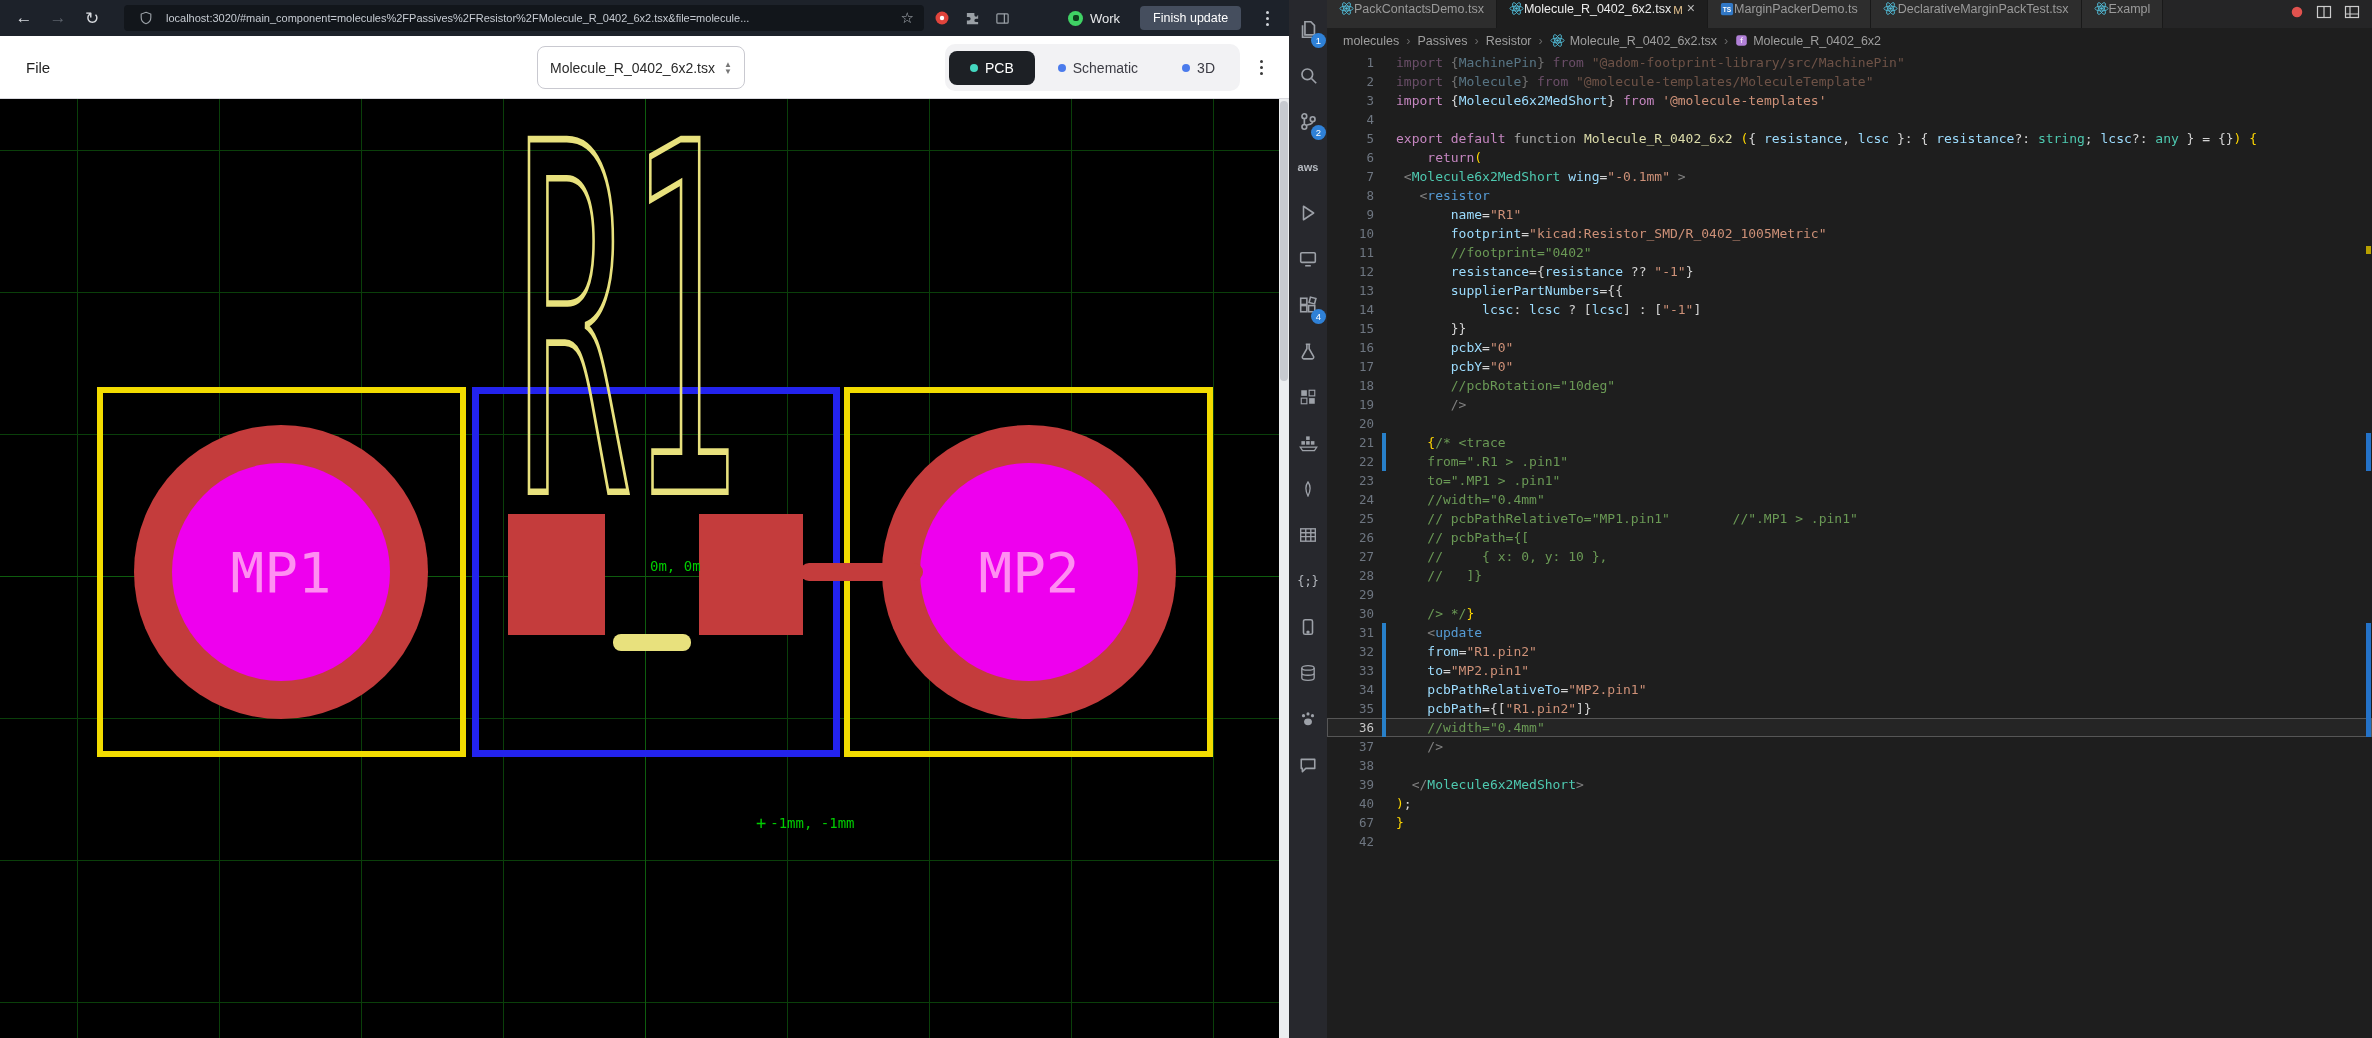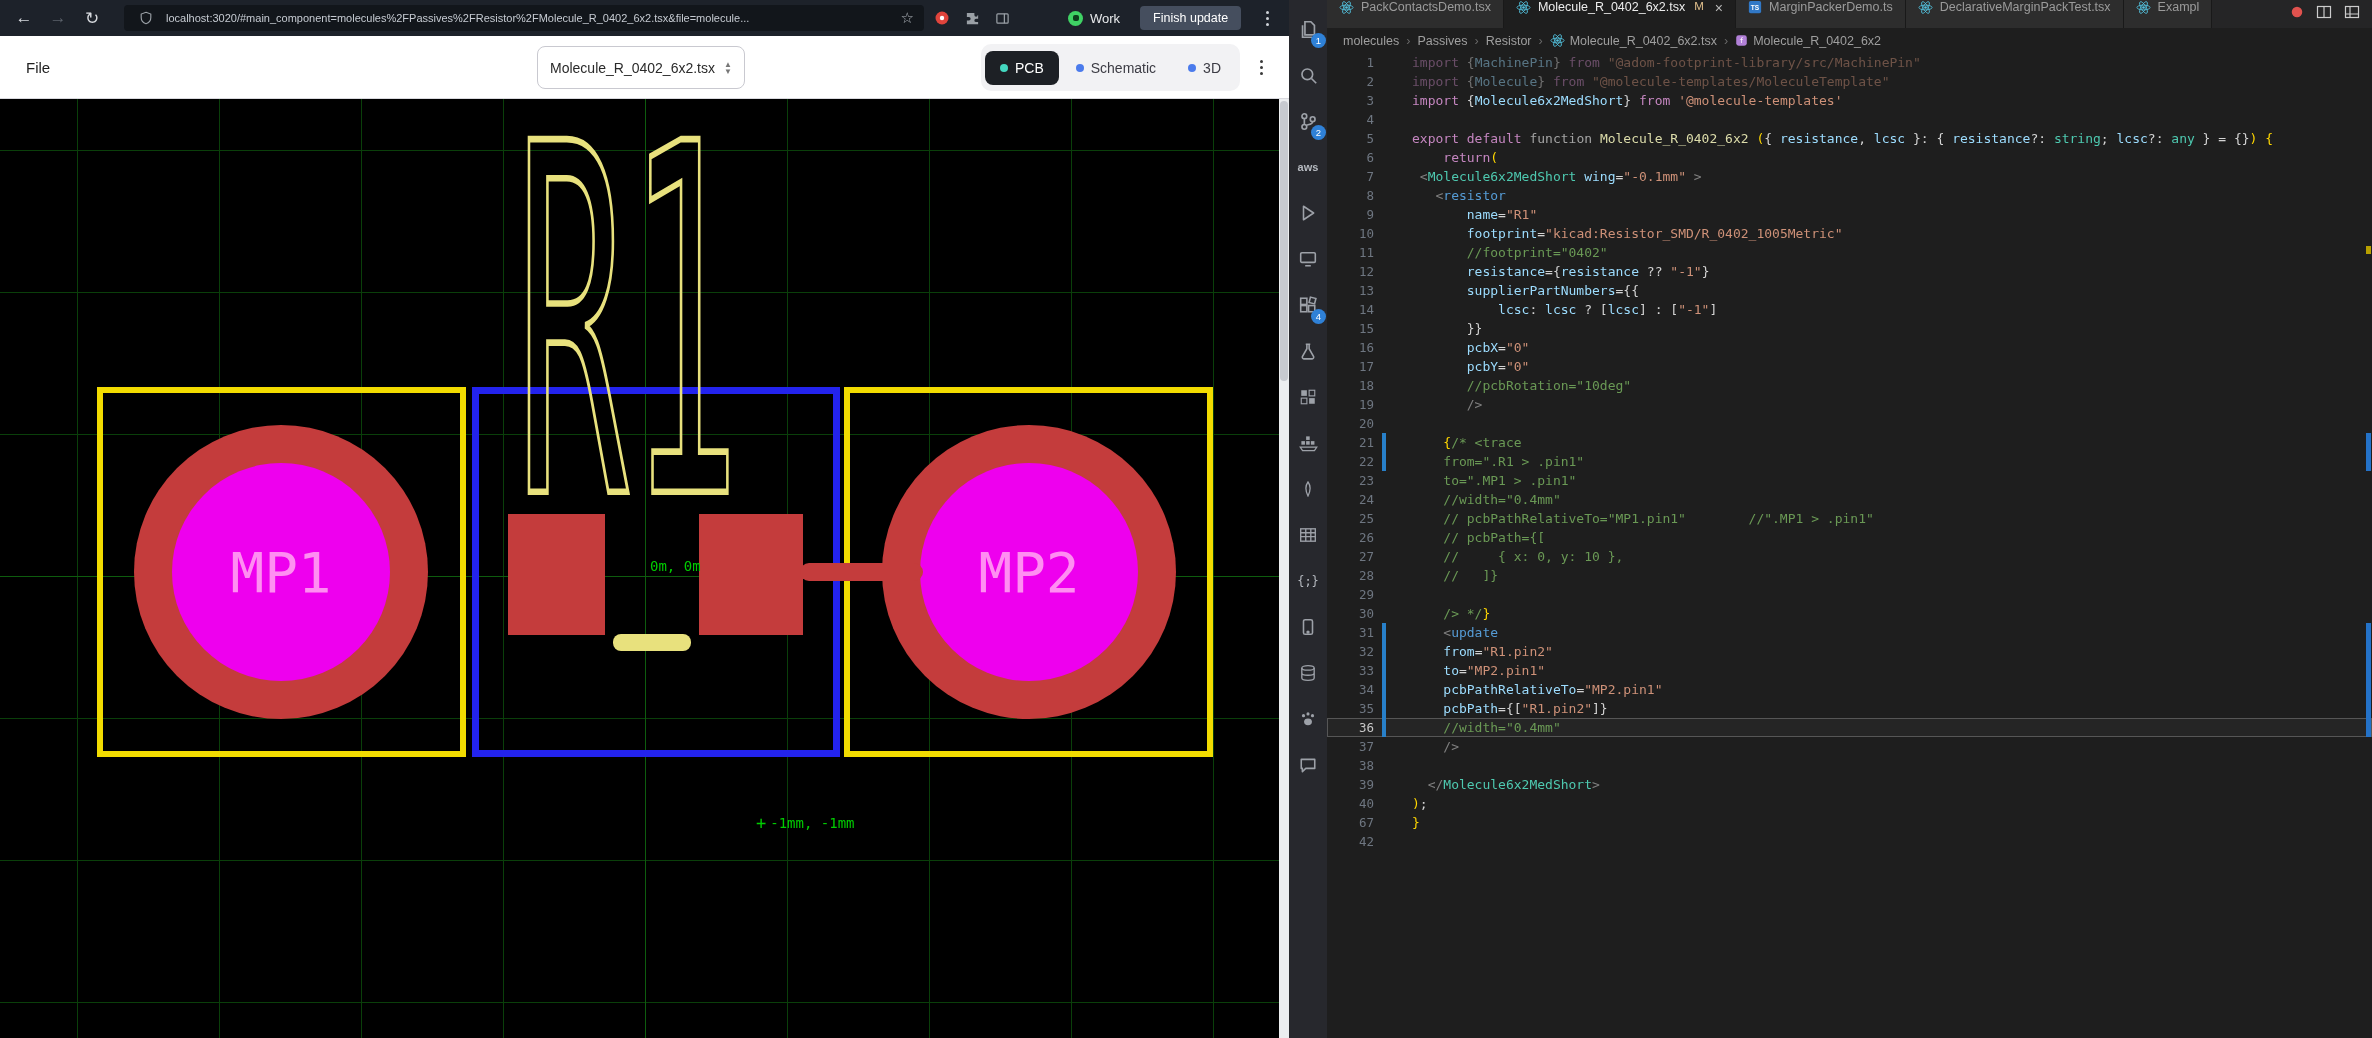--- a/index.html
+++ b/index.html
@@ -21,21 +21,21 @@
   .kebab{display:flex;flex-direction:column;gap:3px;align-items:center;justify-content:center;width:20px;height:24px;margin-left:10px;flex:none}
   .kebab i{width:3px;height:3px;border-radius:50%;background:#cfd3d8;display:block}
   .kebab.dark i{background:#3a3a3a}
 
   
   .menubar{position:absolute;left:0;top:36px;width:1289px;height:63px;background:#fff;border-bottom:1px solid #d9d9de}
   .file-label{position:absolute;left:26px;top:50%;transform:translateY(-50%);font-size:15px;color:#1f1f1f}
   .fileselect{position:absolute;left:537px;top:10px;width:208px;height:43px;border:1px solid #c9c9d0;border-radius:8px;display:flex;align-items:center;justify-content:space-between;padding:0 12px;font-size:14px;color:#2a2a2a;background:#fff}
   .updown{display:flex;flex-direction:column;line-height:7px;color:#777;font-size:8px}
   .views{position:absolute;right:49px;top:8px;height:47px;background:#f2f2f4;border-radius:10px;display:flex;align-items:center;padding:4px;gap:2px}
-  .view{display:flex;align-items:center;gap:7px;padding:9px 15px;font-size:14px;color:#3c3c44;border-radius:8px}
+  .view{display:flex;align-items:center;gap:7px;padding:9px 21px;font-size:14px;color:#3c3c44;border-radius:8px}
   .vdot{width:8px;height:8px;border-radius:50%;background:#4b7bec}
   .view.active{background:#1d2025;color:#fff}
   .view.active .vdot{background:#44d7c0}
   .menukebab{position:absolute;right:18px;top:50%;transform:translateY(-50%)}
 
   
   .canvas{position:absolute;left:0;top:99px;width:1279px;height:939px;background-color:#000;
     background-image:linear-gradient(to right,#0a3f0a 1px,transparent 1px),linear-gradient(to bottom,#0a3f0a 1px,transparent 1px);
     background-size:142px 142px;background-position:77px 51px;overflow:hidden}
   .axisv{position:absolute;left:645px;top:0;height:100%;width:1px;background:#0e5c0e}
@@ -63,35 +63,35 @@
   .pagescroll .thumb{position:absolute;left:1px;right:1px;top:2px;height:280px;background:#c7cad0;border-radius:4px}
 
   
   .activitybar{position:absolute;left:1289px;top:0;width:38px;height:1038px;background:#27282d;display:flex;flex-direction:column;align-items:center;padding-top:6px}
   .abitem{width:38px;height:46px;display:flex;align-items:center;justify-content:center;position:relative;color:#9da1a8;flex:none}
   .abbadge{position:absolute;right:1px;bottom:4px;min-width:15px;height:15px;padding:0 3px;border-radius:8px;background:#2f81d7;color:#fff;font-size:9.5px;display:flex;align-items:center;justify-content:center}
 
   
   .vseditor{position:absolute;left:1327px;top:0;width:1045px;height:1038px;background:#1e1e1e}
   .tabbar{display:flex;height:28px;background:#252526;align-items:stretch}
-  .tab{display:flex;align-items:flex-start;gap:7px;padding:0 12px;background:#2d2d2d;color:#9b9b9b;font-size:12.5px;border-right:1px solid #191919;flex:none}
+  .tab{display:flex;align-items:flex-end;padding:12px 12px;background:#2d2d2d;color:#9b9b9b;font-size:12.5px;border-right:1px solid #191919;flex:none}
   .tab.active{background:#1e1e1e;color:#ececec}
   .ticon{display:flex;align-items:center}
   .tmod{color:#e2c08d;font-size:11.5px;margin-left:2px}
   .tclose{color:#bbb;margin-left:4px;font-size:14px}
   .tabacts{margin-left:auto;display:flex;align-items:center;gap:12px;padding:0 12px}
   .breadcrumbs{display:flex;align-items:center;height:25px;gap:7px;padding-left:16px;font-size:12.5px;color:#9f9f9f;background:#1e1e1e}
   .bsep{color:#6a6a6a}
   .bitem{display:flex;align-items:center;gap:5px}
   .bicon{display:flex;align-items:center}
   .codewrap{position:absolute;top:53px;left:0;right:0;bottom:0;background:#1e1e1e;font-family:"DejaVu Sans Mono",monospace;font-size:13px;line-height:19px}
   .line{display:flex;height:19px;position:relative;white-space:pre}
   .ln{flex:none;width:47px;text-align:right;color:#6e7681;font-size:12.5px}
   .modbar{position:absolute;left:55px;top:0;height:100%;width:4px;background:#2880c9}
-  .content{margin-left:38px}
+  .content{margin-left:22px}
   .content.dim{opacity:.45}
   .line.cur{box-shadow:inset 0 0 0 1px #565656;background:rgba(255,255,255,.03)}
   .line.cur .ln{color:#c8c8c8}
   .tk-kw{color:#C586C0}.tk-kw2{color:#a3a3a3}.tk-fn{color:#DCDCAA}.tk-var{color:#9CDCFE}
   .tk-type{color:#4EC9B0}.tk-str{color:#CE9178}.tk-com{color:#6A9955}.tk-pun{color:#D4D4D4}
   .tk-tag{color:#569CD6}.tk-comp{color:#4EC9B0}.tk-brk{color:#808080}.tk-y{color:#FFD700}
   .ruler{position:absolute;right:0;top:0;width:8px;bottom:0}
   .ruler i{position:absolute;right:1px;width:5px;display:block}
 </style>
 </head>

